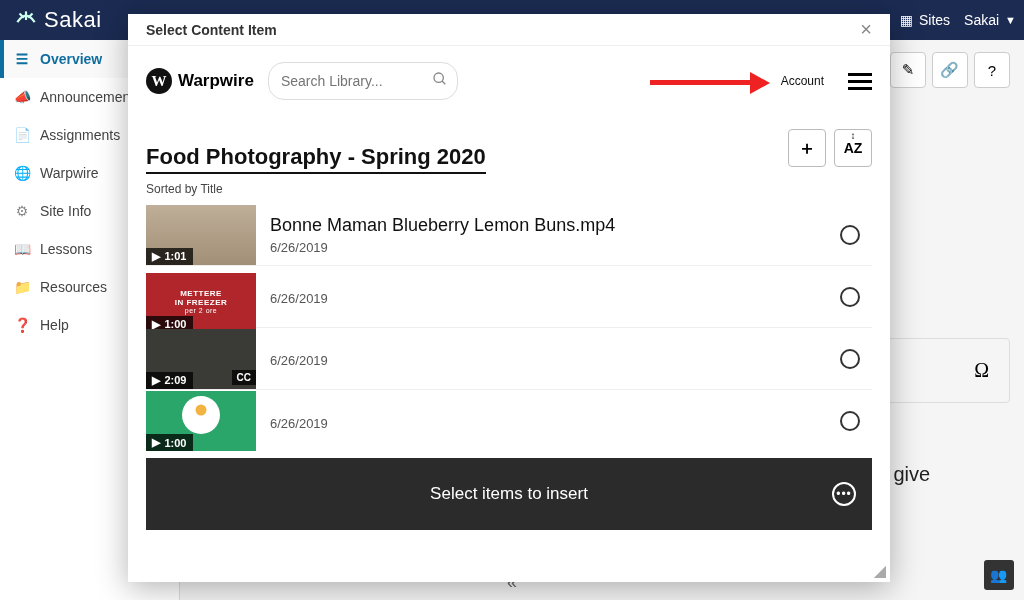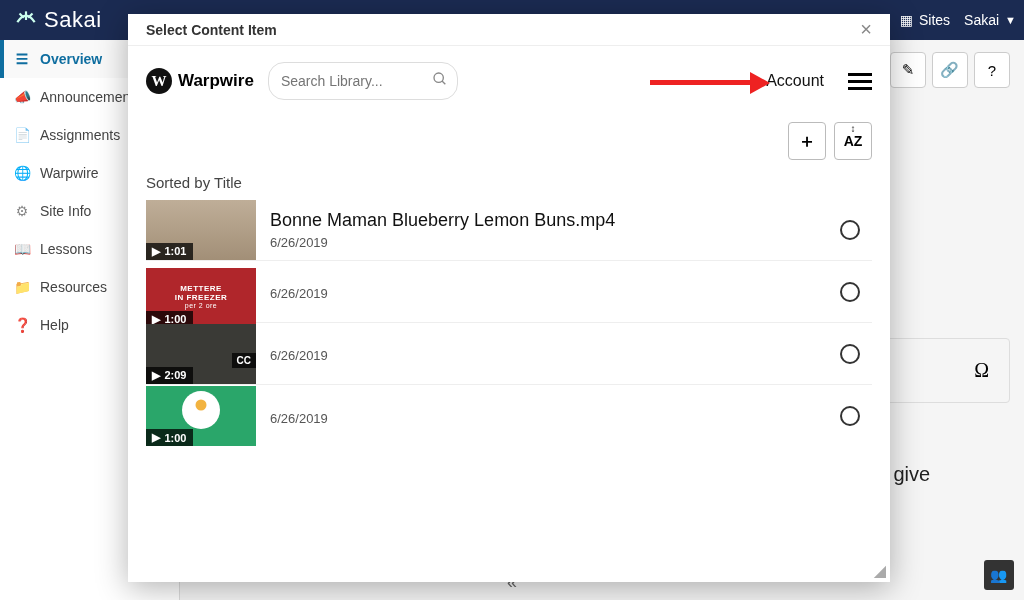--- a/index.html
+++ b/index.html
@@ -41,42 +41,42 @@
   .close-x { font-size:20px; color:#888; cursor:pointer; }
 
   .modal-body { flex:1; padding: 16px 18px 0; overflow:hidden; position:relative; }
   .wp-row { display:flex; align-items:center; gap:14px; }
   .wp-logo { display:flex; align-items:center; gap:6px; font-weight:700; font-size:17px;}
   .wp-mark { width:26px; height:26px; border-radius:50%; background:#111; color:#fff; display:flex; align-items:center; justify-content:center; font-size:15px; font-weight:900; font-family: Georgia, serif;}
   .search-wrap { position:relative; width:190px; }
   .search-input { width:100%; height:38px; border:1px solid #ddd; border-radius:16px; padding:0 36px 0 12px; font-size:14px; color:#555; background:#fff;}
   .search-ico { position:absolute; right:10px; top:50%; transform:translateY(-50%); color:#888; font-size:16px; }
   .wp-spacer { flex:1; }
-  .acct { font-size:16px; color:#111; margin-right:10px; }
+  .acct { font-size:12px; color:#111; margin-right:10px; }
   .hamb { width:24px; display:flex; flex-direction:column; gap:4px; cursor:pointer;}
   .hamb div { height:3px; background:#000; }
 
   .library-title { margin-top:22px; font-size:22px; font-weight:800; color:#111; border-bottom:2px solid #111; display:inline-block; padding-bottom:2px;}
   .title-row { display:flex; align-items:center; margin-top:22px;}
   .title-row .sp { flex:1; }
   .sq2 { width:38px; height:38px; border:1px solid #bbb; border-radius:4px; background:#fff; display:flex; align-items:center; justify-content:center; cursor:pointer; font-size:18px; font-weight:700; margin-left:8px;}
-  .sorted { margin-top:14px; color:#444; font-size:15px; }
+  .sorted { margin-top:8px; color:#444; font-size:12px; }
 
   .list { margin-top:8px; }
   .item { display:flex; align-items:center; border-bottom:1px solid #eee; padding:4px 0; height:62px;}
   .thumb { width:110px; height:60px; position:relative; flex-shrink:0; display:flex; flex-direction:column; justify-content:flex-end; }
   .thumb.c0 { background:linear-gradient(#bfae98,#a28f77);}
   .thumb.c1 { background:#b0262b; color:#fff; display:flex; align-items:center; justify-content:center;margin-top:12px;}
   .thumb.c2 { background:#3a3a36;}
   .thumb.c3 { background:#2aa66a; display:flex; align-items:center; justify-content:center;}
   .freez { text-align:center; font-size:8px; line-height:1.1; font-weight:700; letter-spacing:.5px;}
   .bowl { width:38px; height:38px; border-radius:50%;background:#fff; position:relative; top:-6px;}
   .egg { width:11px; height:11px; border-radius:50%; background:#f2b340; position:absolute; left:50%; top:37%; transform:translate(-50%,-50%);}  
   .dur { position:absolute; left:0; bottom:0; background:rgba(0,0,0,.75); color:#fff; font-size:11px; font-weight:700; padding:2px 6px; display:flex; align-items:center; gap:4px;}
-  .cc { position:absolute; right:0; bottom:16px; background:rgba(0,0,0,.75); color:#fff; font-size:10px; font-weight:700; padding:2px 5px;}
+  .cc { position:absolute; right:0; bottom:4px; background:rgba(0,0,0,.75); color:#fff; font-size:10px; font-weight:700; padding:2px 5px;}
   .meta { padding-left:14px; flex:1; }
   .ftitle { font-size:18px; color:#111; }
   .fdate { font-size:13px; color:#555; margin-top:4px;}
   .radio { width:20px; height:20px; border:2px solid #333; border-radius:50%; margin-right:12px; cursor:pointer;}
 
   .footer-bar { background:#2b2b2b; color:#fff; height:72px; margin: 6px 0 0; display:flex; align-items:center; justify-content:center; position:relative; font-size:17px;}
   .more-circ { position:absolute; right:16px; top:50%; transform:translateY(-50%); width:24px; height:24px; border:2px solid #fff; border-radius:50%; display:flex; align-items:center; justify-content:center; font-size:12px; letter-spacing:1px; cursor:pointer;}
 
   .resize-hndl { position:absolute; right:4px; bottom:2px; font-size:16px; color:#aaa;}
 
@@ -209,20 +209,21 @@
       <div class="wp-spacer"></div>
       <div class="acct">Account</div>
       <div class="hamb">
         <div></div>
           <div></div>
           <div></div>
       </div>
     </div>
 
     <div class="title-row">
+      <div class="library-title">Food Photography - Spring 2020</div>
       <div class="sp"></div>
       <div class="sq2">
           <span>＋</span>
         </div>
       <div class="sq2" style="font-size:14px; position:relative;">
         <span style="position:relative;">
           <span style="position:absolute; left:50%; top:-10px; transform:translateX(-50%); font-size:10px;">↕</span>
           <span style="font-weight:800;">AZ</span>
         </span>
       </div>
@@ -287,15 +288,21 @@
               <span>1:00</span>
             </div>
         </div>
         <div class="meta">
           <div class="fdate">6/26/2019</div>
         </div>
         <div class="radio"></div>
       </div>
     </div>
 
+    <div class="footer-bar">
+      <span>Select items to insert</span>
+      <div class="more-circ">
+        <span>•••</span>
+      </div>
+    </div>
   </div>
   <div class="resize-hndl">◢</div>
 </div>
 
 </body></html>

